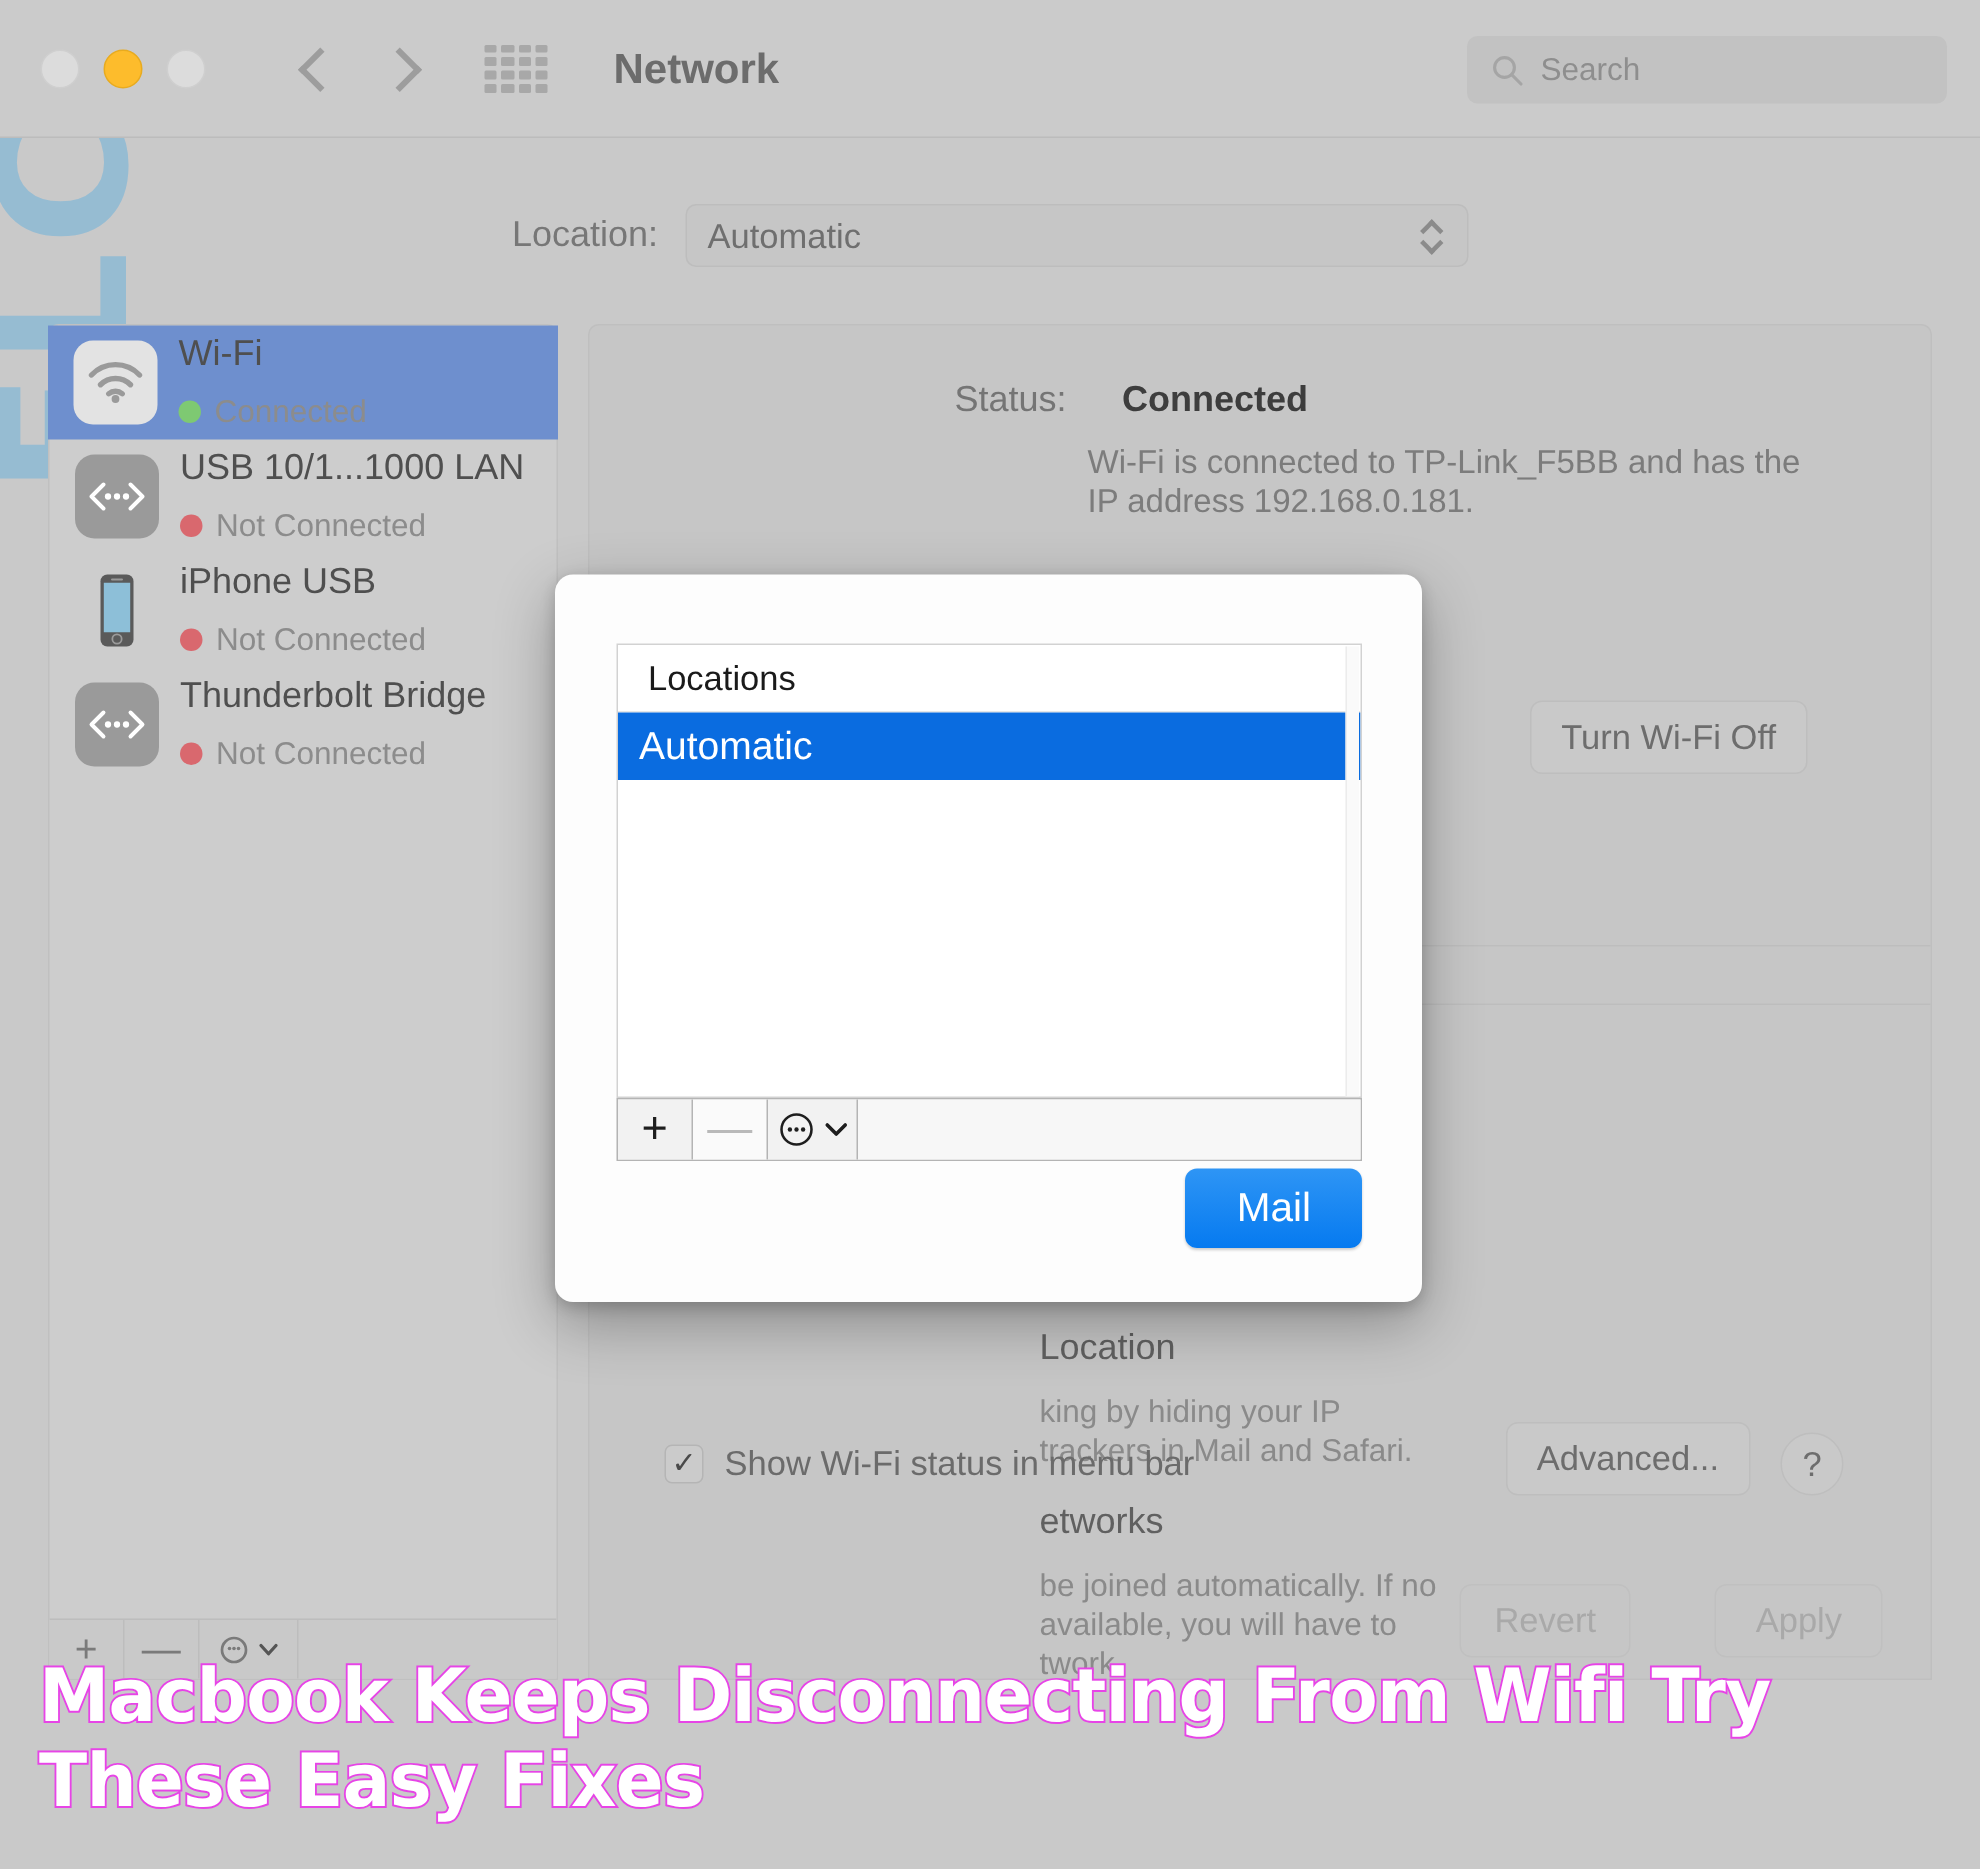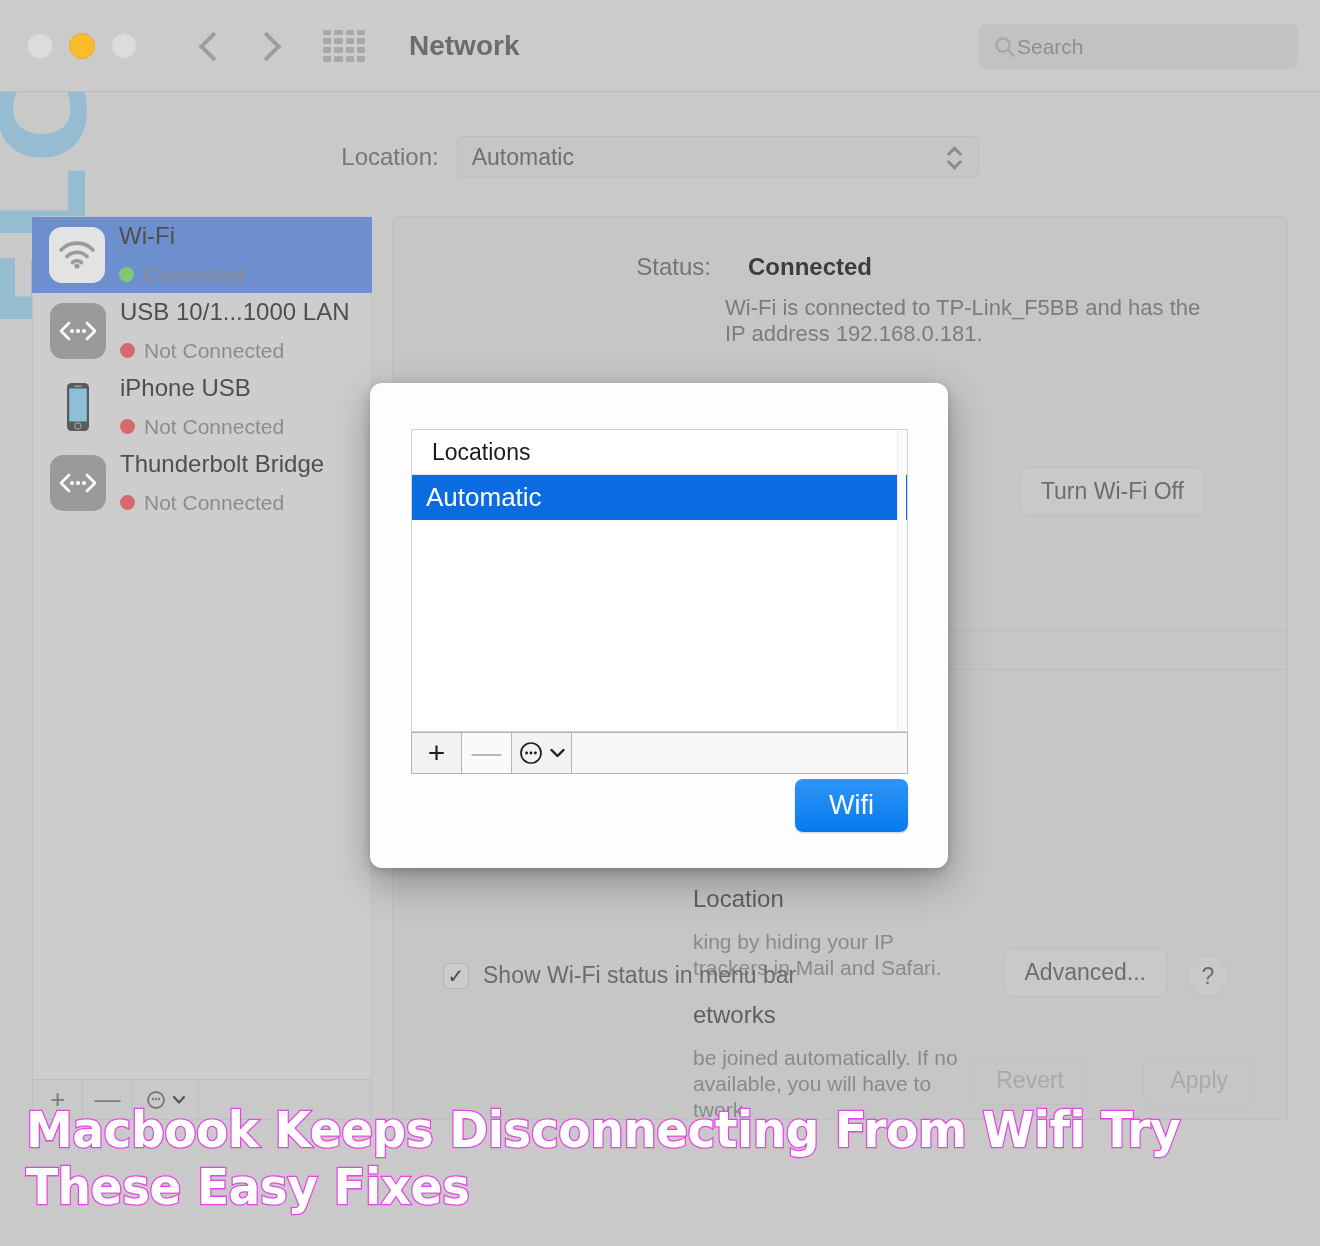--- a/index.html
+++ b/index.html
@@ -48,21 +48,21 @@
 
   .griddots{ margin-left:46px; width:42px;height:32px;
     display:grid; grid-template-columns:repeat(4,1fr); grid-template-rows:repeat(4,1fr); gap:3px; }
   .griddots i{ background:#a8a8a8; border-radius:1px; display:block; }
 
   .wintitle{ margin-left:44px; font-size:28px; color:#6c6c6c; font-weight:700; }
 
   .searchbox{
     position:absolute; right:22px; top:24px; width:320px; height:45px;
     background:#c2c2c2; border-radius:7px;
-    display:flex; align-items:center; padding-left:16px; gap:1px;
+    display:flex; align-items:center; padding-left:16px; gap:11px;
   }
   .searchbox svg{ opacity:.55; }
   .searchph{ font-size:21px; color:#8e8e8e; }
 
   
   .locrow{
     position:absolute; left:0; top:136px; width:1320px;
     display:flex; align-items:center; justify-content:center;
   }
   .loclabel{ font-size:24px; color:#777; margin-right:18px; }
@@ -408,19 +408,19 @@
           <circle cx="13" cy="13" r="1.45" fill="#1e1e1e"></circle>
           <circle cx="17.4" cy="13" r="1.45" fill="#1e1e1e"></circle>
       </svg>
       <svg width="17" height="12" viewBox="0 0 17 12">
         <path d="M2.5 3 L8.5 9 L14.5 3" fill="none" stroke="#1e1e1e" stroke-width="2.4" stroke-linecap="round" stroke-linejoin="round"></path>
       </svg>
     </div>
     <div class="tb-fill"></div>
   </div>
 
-  <div class="donebtn">Wifi</div>
+  <div class="donebtn">Mail</div>
 </div>
 
 <div class="overlay">
   <div>Macbook Keeps Disconnecting From Wifi Try</div>
   <div>These Easy Fixes</div>
 </div>
 
 </body></html>

